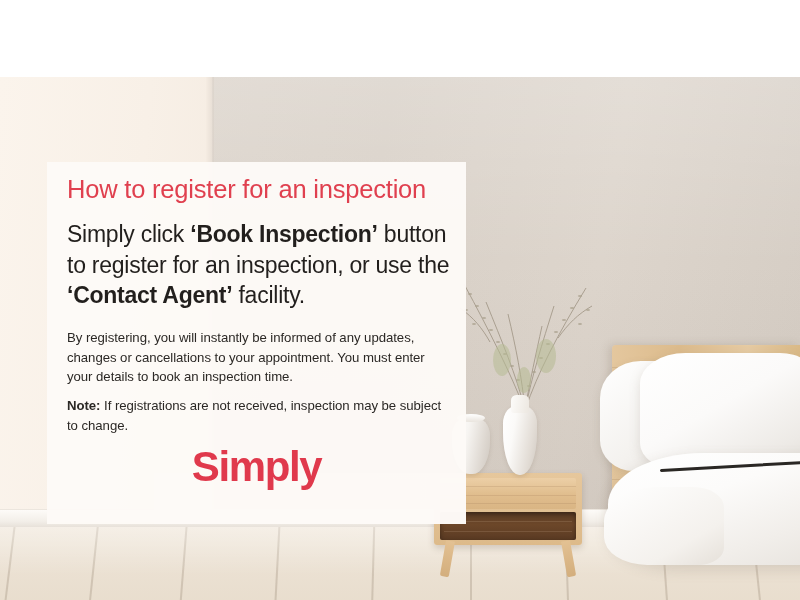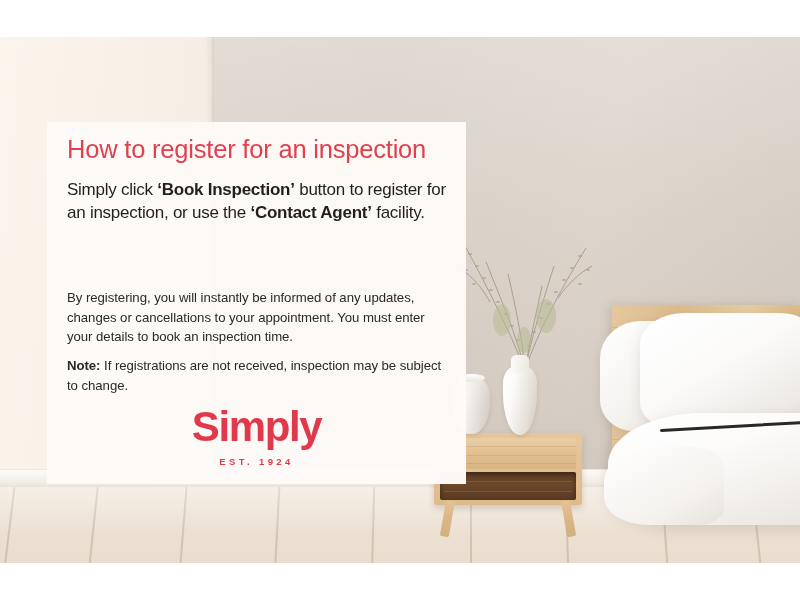--- a/index.html
+++ b/index.html
@@ -14,20 +14,21 @@
     overflow: hidden;
     font-family: "Liberation Sans", sans-serif;
   }
 
   
   #stage {
     position: relative;
     width: 800px;
     height: 448px;
     background: #fde047;
+    margin-top: 40px;
   }
 
   
   #scene {
     position: absolute;
     left: 0;
     top: 37px;
     width: 800px;
     height: 526px;
     overflow: hidden;
@@ -311,21 +312,21 @@
     line-height: 1.1;
     white-space: nowrap;
   }
 
   .lede {
     position: absolute;
     left: 20px;
     top: 57px;
     width: 392px;
     color: #221f1d;
-    font-size: 17px;
+    font-size: 23px;
     font-weight: 400;
     line-height: 1.33;
     letter-spacing: -0.25px;
   }
   .lede b { font-weight: 700; }
 
   .para {
     position: absolute;
     left: 20px;
     width: 384px;
@@ -491,21 +492,20 @@
         </div>
 
         <div class="para p1">By registering, you will instantly be informed of any updates, changes or cancellations to your appointment. You must enter your details to book an inspection time.</div>
 
         <div class="para p2">
           <b>Note:</b><span> If registrations are not received, inspection may be subject to change.</span>
         </div>
 
         <div class="logo">
           <span class="logo-word">Simply</span>
-          <span class="logo-est">EST. 1924</span>
         </div>
 
       </div>
     </div>
 
   </div>
 
   <div class="bar top"></div>
   <div class="bar bottom"></div>
 

